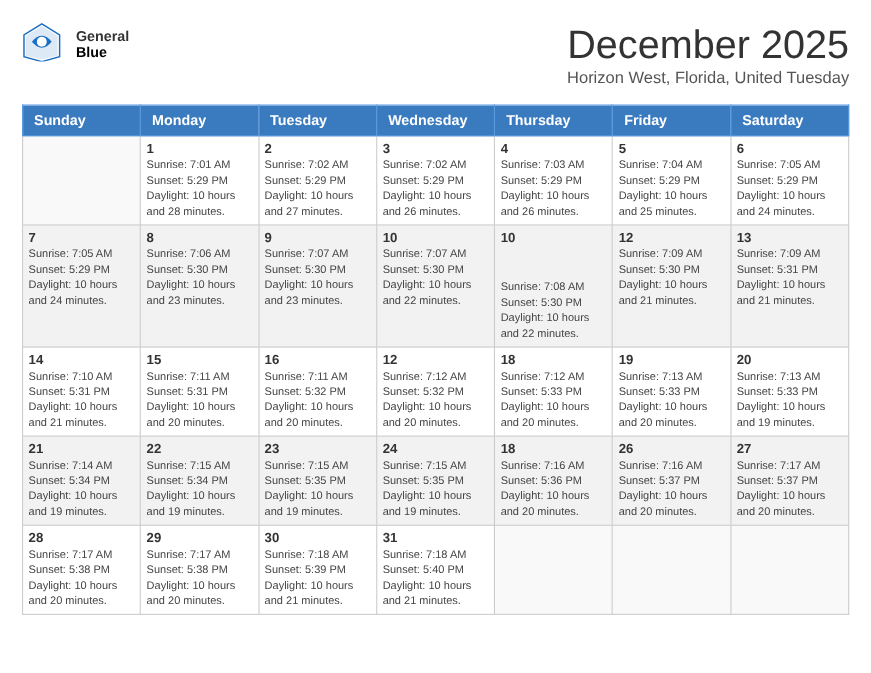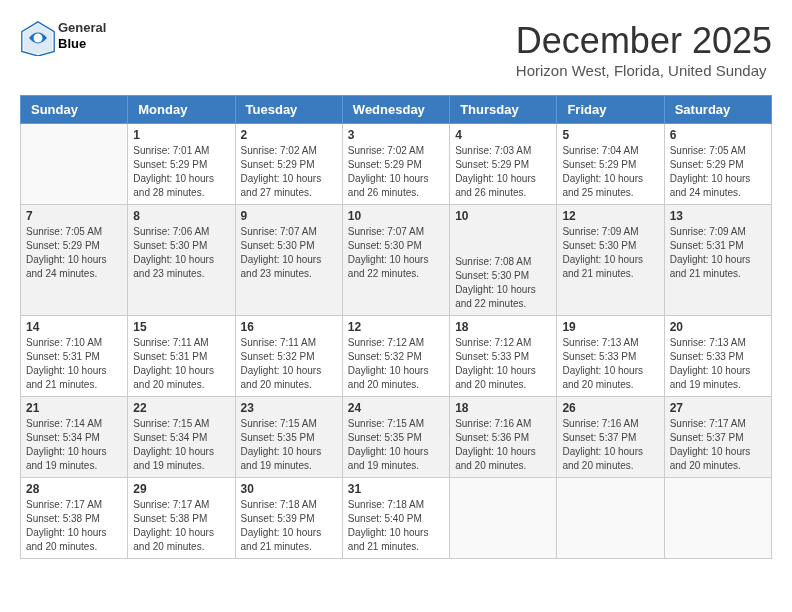--- a/index.html
+++ b/index.html
@@ -11,38 +11,38 @@
       padding: 20px;
     }
     .header {
       display: flex;
       justify-content: space-between;
       align-items: flex-start;
       margin-bottom: 16px;
     }
     .logo {
       display: flex;
-      align-items: flex-start;
-      gap: 2px;
+      align-items: flex-end;
+      gap: 13px;
     }
     .logo-text {
       display: flex;
       flex-direction: column;
       font-size: 13px;
       font-weight: bold;
       line-height: 1.2;
     }
     .logo-general { color: #333; }
     .logo-blue { color: #000000; }
     .logo-icon {
       width: 36px;
       height: 36px;
     }
     .title-block {
-      text-align: left;
+      text-align: center;
     }
     .month-title {
       font-size: 36px;
       font-weight: normal;
       color: #333;
     }
     .location {
       font-size: 15px;
       color: #555;
     }
@@ -97,21 +97,21 @@
       <path d="M10,20 Q20,8 30,20 Q20,32 10,20 Z" fill="#1a6fc4"></path>
       <circle cx="20" cy="20" r="5" fill="#fff"></circle>
     </svg>
     <div class="logo-text">
       <span class="logo-general">General</span>
       <span class="logo-blue">Blue</span>
     </div>
   </div>
   <div class="title-block">
     <div class="month-title">December 2025</div>
-    <div class="location">Horizon West, Florida, United Sunday</div>
+    <div class="location">Horizon West, Florida, United Tuesday</div>
   </div>
 </div>
 
 <table class="calendar">
   <thead>
     <tr>
     <th>Sunday</th>
         <th>Monday</th>
         <th>Tuesday</th>
         <th>Wednesday</th>

